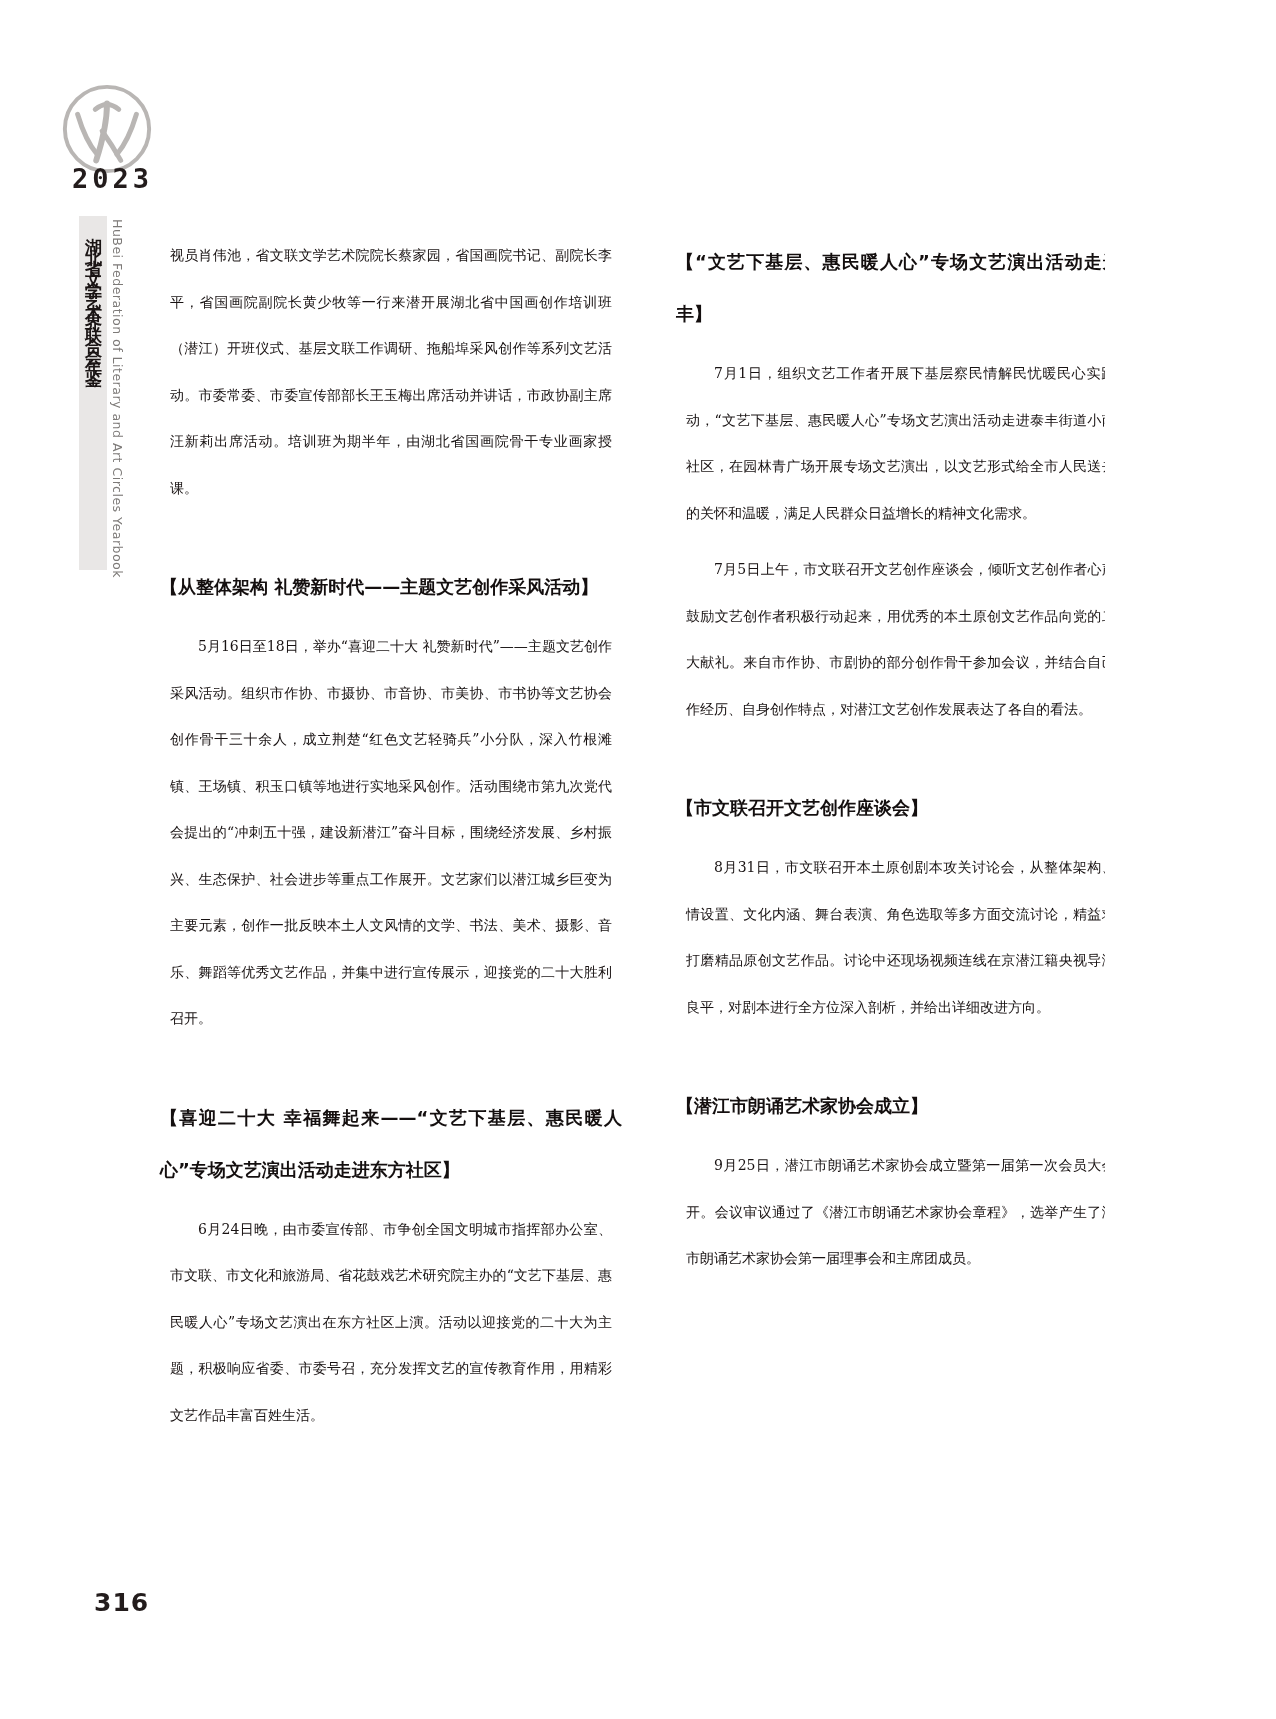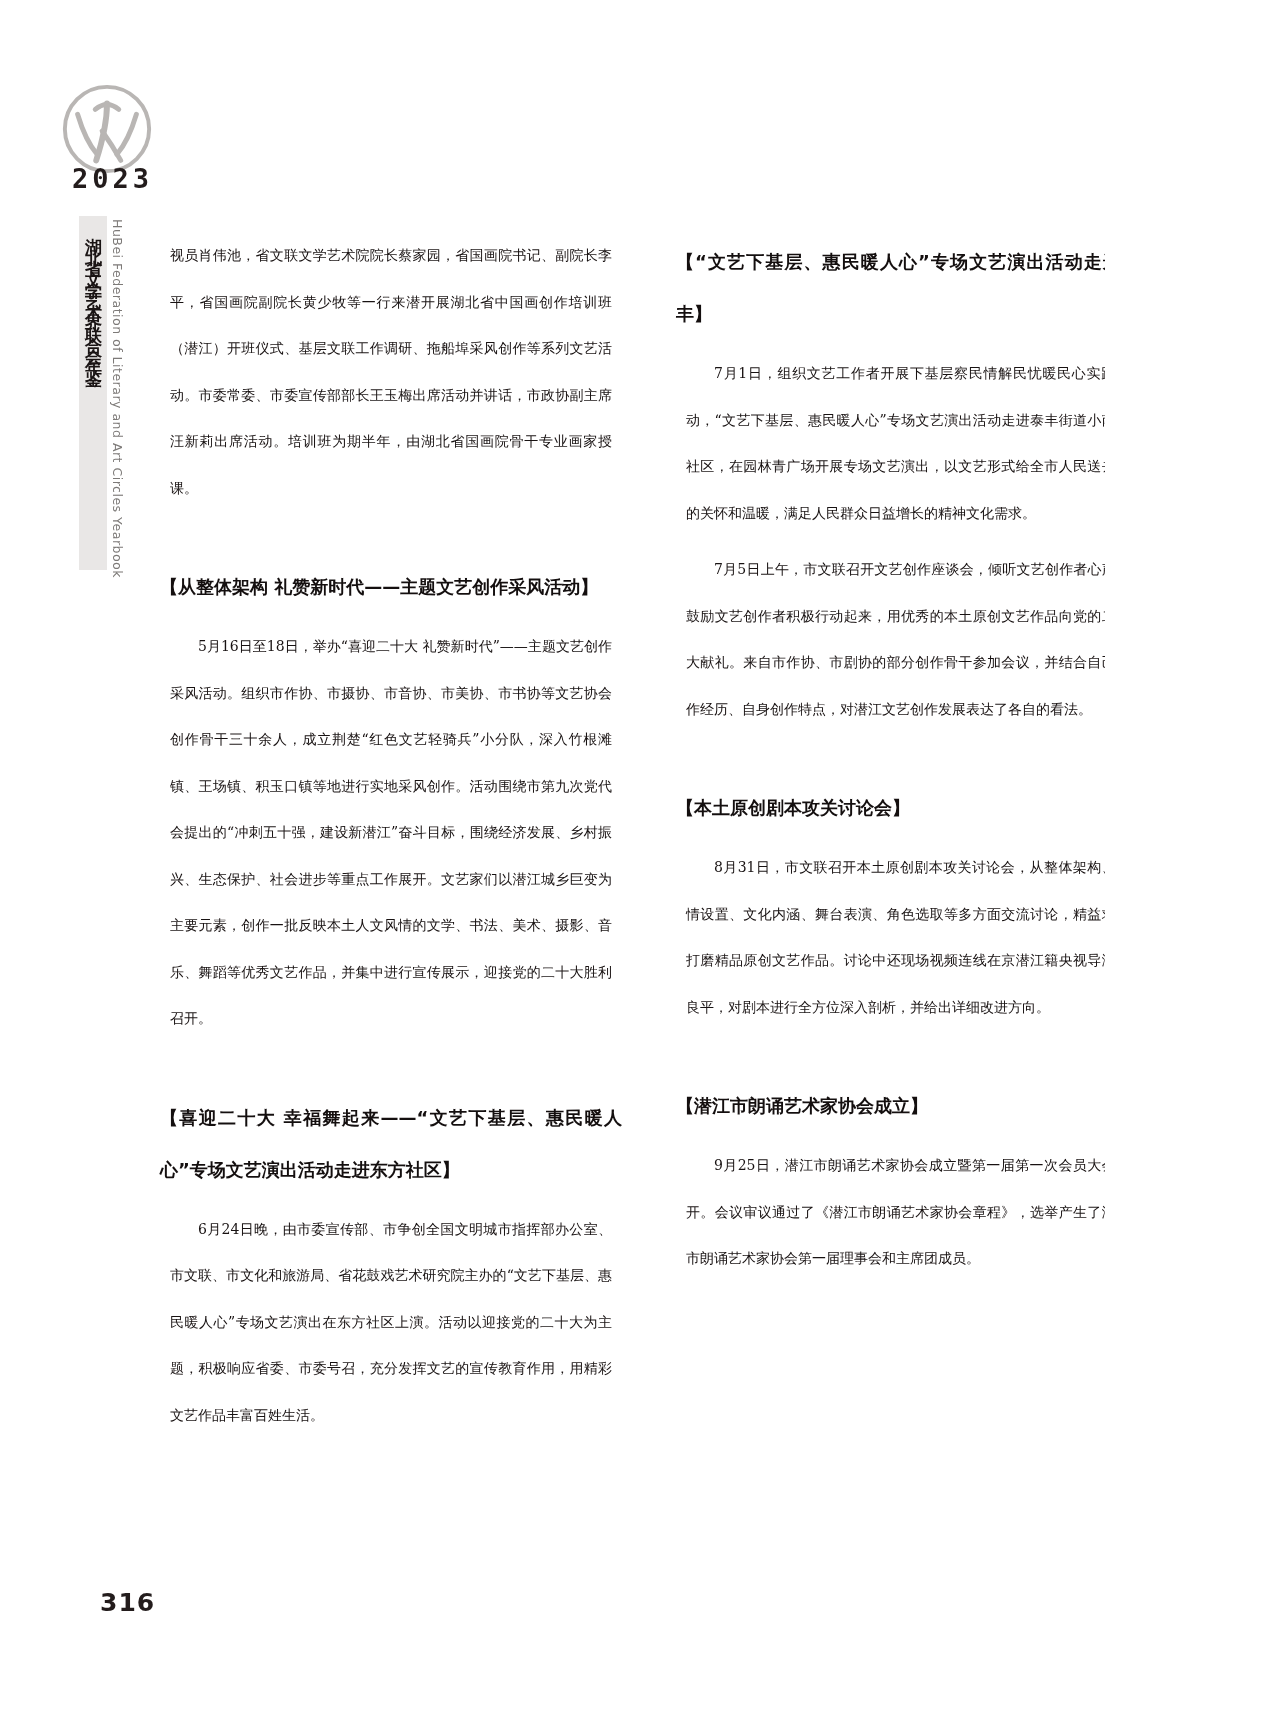--- a/index.html
+++ b/index.html
@@ -52,21 +52,21 @@
   }
   .paragraph.no-indent{text-indent:0;}
   .heading{
     font-family:"DejaVu Sans","Liberation Sans",sans-serif;
     font-weight:bold;font-size:18px;line-height:52px;
     text-align:justify;margin:50px 0 8px 0;color:#140f0f;
   }
   .col > .heading:first-child{margin-top:14px;}
   
   .page-number{
-    position:absolute;left:100px;top:1588px;
+    position:absolute;left:94px;top:1588px;
     font-family:"DejaVu Sans","Liberation Sans",sans-serif;
     font-weight:bold;font-size:25px;color:#231c1c;letter-spacing:1px;
   }
 </style>
 </head>
 <body>
 
 <div class="page">
 
   <div class="logo">
@@ -91,21 +91,21 @@
         <div class="paragraph no-indent">视员肖伟池，省文联文学艺术院院长蔡家园，省国画院书记、副院长李平，省国画院副院长黄少牧等一行来潜开展湖北省中国画创作培训班（潜江）开班仪式、基层文联工作调研、拖船埠采风创作等系列文艺活动。市委常委、市委宣传部部长王玉梅出席活动并讲话，市政协副主席汪新莉出席活动。培训班为期半年，由湖北省国画院骨干专业画家授课。</div>
         <div class="heading">【从整体架构 礼赞新时代——主题文艺创作采风活动】</div>
         <div class="paragraph">5月16日至18日，举办“喜迎二十大 礼赞新时代”——主题文艺创作采风活动。组织市作协、市摄协、市音协、市美协、市书协等文艺协会创作骨干三十余人，成立荆楚“红色文艺轻骑兵”小分队，深入竹根滩镇、王场镇、积玉口镇等地进行实地采风创作。活动围绕市第九次党代会提出的“冲刺五十强，建设新潜江”奋斗目标，围绕经济发展、乡村振兴、生态保护、社会进步等重点工作展开。文艺家们以潜江城乡巨变为主要元素，创作一批反映本土人文风情的文学、书法、美术、摄影、音乐、舞蹈等优秀文艺作品，并集中进行宣传展示，迎接党的二十大胜利召开。</div>
         <div class="heading">【喜迎二十大 幸福舞起来——“文艺下基层、惠民暖人心”专场文艺演出活动走进东方社区】</div>
         <div class="paragraph">6月24日晚，由市委宣传部、市争创全国文明城市指挥部办公室、市文联、市文化和旅游局、省花鼓戏艺术研究院主办的“文艺下基层、惠民暖人心”专场文艺演出在东方社区上演。活动以迎接党的二十大为主题，积极响应省委、市委号召，充分发挥文艺的宣传教育作用，用精彩文艺作品丰富百姓生活。</div>
       </div>
     <div class="col col-right">
         <div class="heading">【“文艺下基层、惠民暖人心”专场文艺演出活动走进泰丰】</div>
         <div class="paragraph">7月1日，组织文艺工作者开展下基层察民情解民忧暖民心实践活动，“文艺下基层、惠民暖人心”专场文艺演出活动走进泰丰街道小南门社区，在园林青广场开展专场文艺演出，以文艺形式给全市人民送去党的关怀和温暖，满足人民群众日益增长的精神文化需求。</div>
         <div class="paragraph">7月5日上午，市文联召开文艺创作座谈会，倾听文艺创作者心声，鼓励文艺创作者积极行动起来，用优秀的本土原创文艺作品向党的二十大献礼。来自市作协、市剧协的部分创作骨干参加会议，并结合自己创作经历、自身创作特点，对潜江文艺创作发展表达了各自的看法。</div>
-        <div class="heading">【本土原创剧本攻关讨论会】</div>
+        <div class="heading">【市文联召开文艺创作座谈会】</div>
         <div class="paragraph">8月31日，市文联召开本土原创剧本攻关讨论会，从整体架构、剧情设置、文化内涵、舞台表演、角色选取等多方面交流讨论，精益求精打磨精品原创文艺作品。讨论中还现场视频连线在京潜江籍央视导演曲良平，对剧本进行全方位深入剖析，并给出详细改进方向。</div>
         <div class="heading">【潜江市朗诵艺术家协会成立】</div>
         <div class="paragraph">9月25日，潜江市朗诵艺术家协会成立暨第一届第一次会员大会召开。会议审议通过了《潜江市朗诵艺术家协会章程》，选举产生了潜江市朗诵艺术家协会第一届理事会和主席团成员。</div>
       </div>
   </div>
 
   <div class="page-number">316</div>
 
 </div>
 

